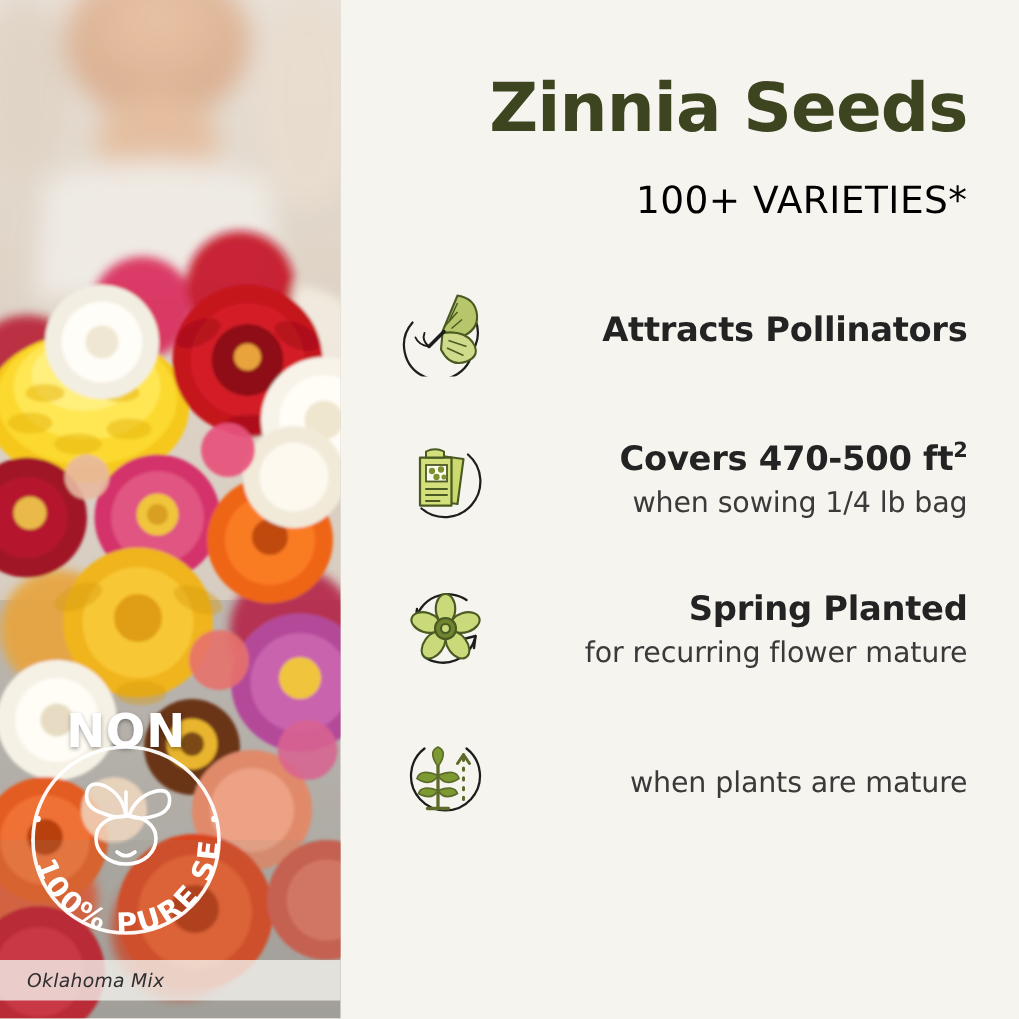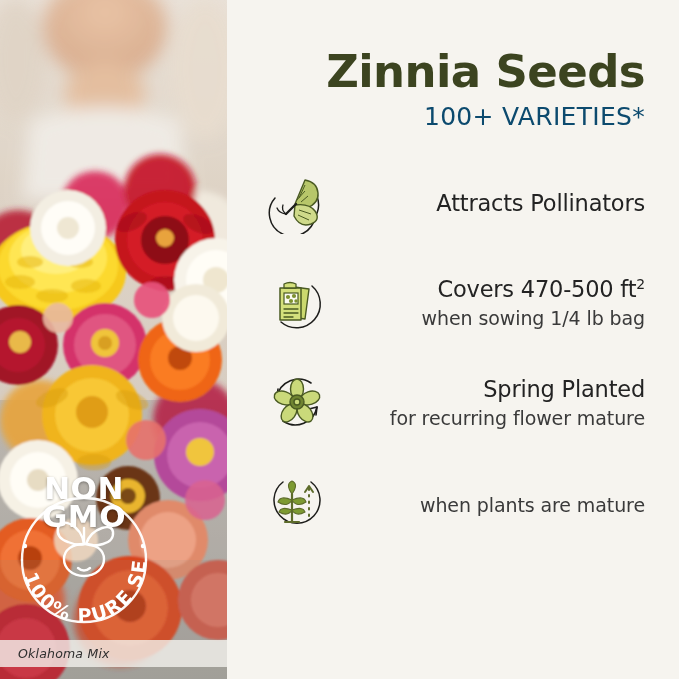--- a/index.html
+++ b/index.html
@@ -92,25 +92,25 @@
   .title {
     font-family: "DejaVu Sans", sans-serif;
     font-weight: bold;
     font-size: 45px;
     line-height: 52px;
     color: #3c4420;
     letter-spacing: -0.6px;
   }
 
   .subtitle {
-    margin-top: 4px;
+    margin-top: 21px;
     font-family: "DejaVu Sans", sans-serif;
     font-size: 25px;
     line-height: 30px;
-    color: #0c4a6e;
+    color: #000000;
     letter-spacing: 0.3px;
   }
 
   .features {
     margin-top: 34px;
     display: flex;
     flex-direction: column;
     gap: 28px;
   }
 
@@ -125,21 +125,21 @@
     flex: 0 0 64px;
     width: 64px;
     height: 64px;
     position: relative;
   }
 
   .feature-text { flex: 1 1 auto; padding-top: 2px; }
 
   .feature-title {
     font-family: "DejaVu Sans", sans-serif;
-    font-weight: normal;
+    font-weight: bold;
     font-size: 22.5px;
     line-height: 27px;
     color: #232323;
     letter-spacing: -0.2px;
     margin-left: 46px;
   }
   .feature-title sup {
     font-size: 0.62em;
     vertical-align: super;
     line-height: 0;
@@ -334,21 +334,20 @@
         <circle cx="146" cy="440" r="20" fill="#e7716c" opacity="0.9"></circle>
         <circle cx="76" cy="540" r="22" fill="#f0d8c0" opacity="0.85"></circle>
         <circle cx="205" cy="500" r="20" fill="#d9628f" opacity="0.85"></circle>
       </g>
 
       <rect x="0" y="560" width="227" height="119" fill="#8f8b86" opacity="0.14"></rect>
     </svg>
 
     <div class="badge">
       <div class="badge-text">NON</div>
-      <div class="badge-text" style="top:34px;">GMO</div>
 
       <svg class="badge-ring" width="152" height="178" viewBox="0 0 152 178">
         <defs>
           <path id="ringArc" d="M 14 92 A 62 62 0 1 0 138 92" fill="none"></path>
         </defs>
 
         <path d="M 14 92 A 62 62 0 1 1 138 92" fill="none" stroke="#ffffff" stroke-width="2.4" stroke-linecap="round" opacity="0.95"></path>
         <path d="M 14 92 A 62 62 0 0 0 138 92" fill="none" stroke="#ffffff" stroke-width="2.4" stroke-linecap="round" opacity="0.95"></path>
         <circle cx="17" cy="78" r="2.2" fill="#ffffff"></circle>
         <circle cx="135" cy="78" r="2.2" fill="#ffffff"></circle>

